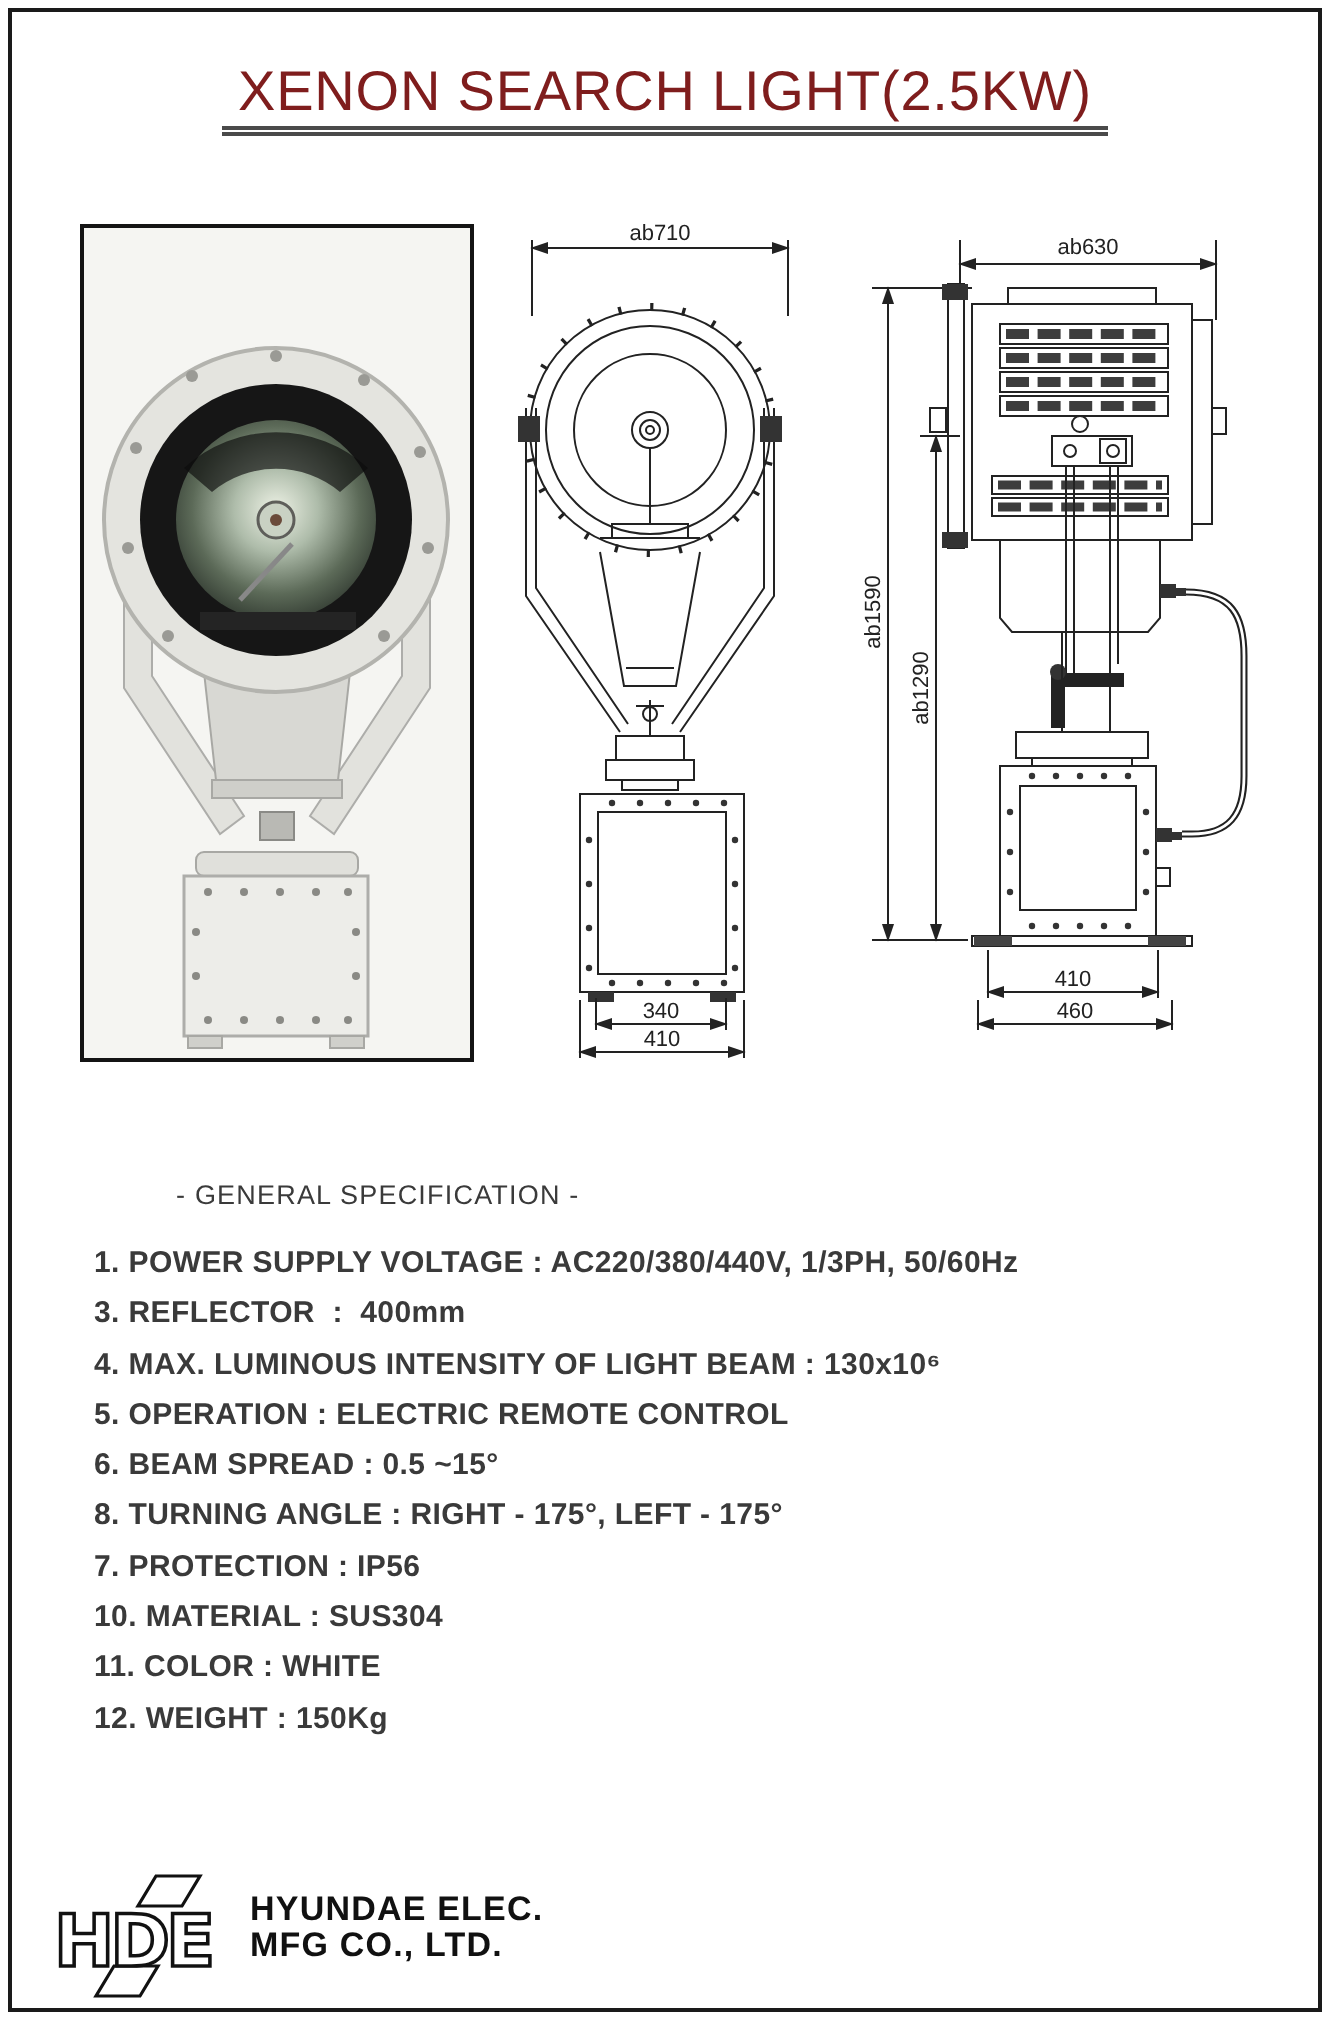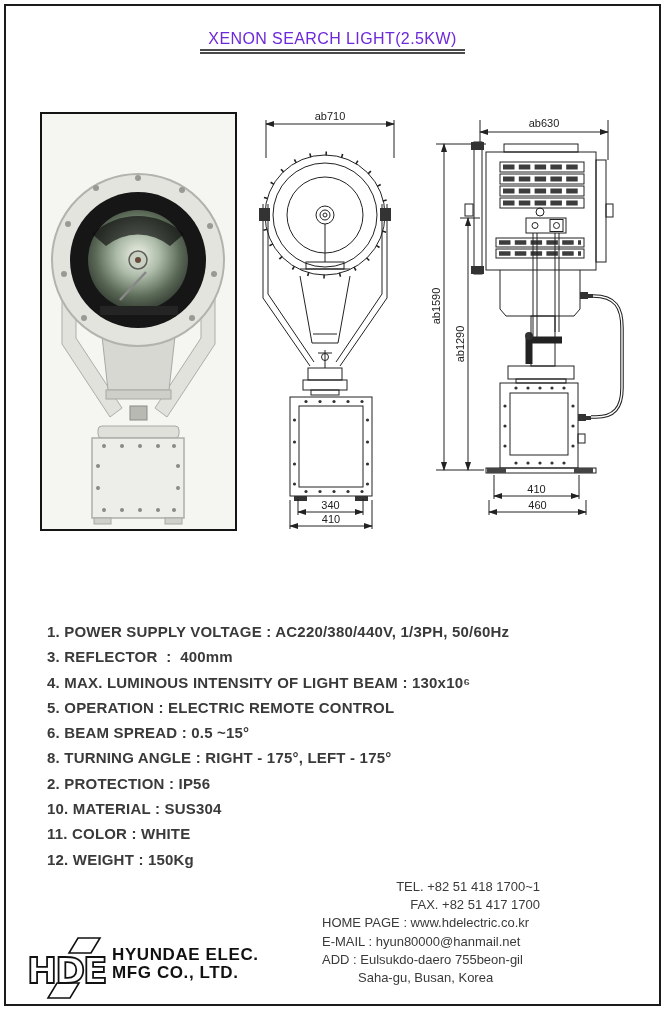--- a/index.html
+++ b/index.html
@@ -1,39 +1,39 @@
 <!DOCTYPE html>
 <html><head>
 <meta charset="utf-8">
 <style>
   html,body{margin:0;padding:0;background:#fff;}
   .page{position:relative;width:665px;height:1009px;background:#fff;
         font-family:"Liberation Sans", sans-serif;color:#333;overflow:hidden;}
   .frame{position:absolute;left:4px;top:4px;right:4px;bottom:3px;border:2px solid #1a1a1a;}
   .title-wrap{position:absolute;top:30px;left:0;width:100%;text-align:center;}
-  .title-wrap span{font-size:16px;color:#6d28d9;letter-spacing:.4px;
+  .title-wrap span{font-size:28px;color:#7f1d1d;letter-spacing:.4px;
         border-bottom:5px double #4a4a4a;padding:0 8px 2px;}
   .photo-box{position:absolute;left:40px;top:112px;width:197px;height:419px;
         border:2px solid #141414;box-sizing:border-box;background:#f5f5f2;}
   .photo-box svg{display:block;width:100%;height:100%;}
   svg.drawing{position:absolute;overflow:visible;}
   .dwg-front{left:256px;top:106px;}
   .dwg-side{left:428px;top:106px;}
   svg text.dim{font-family:"Liberation Sans",sans-serif;font-size:11px;fill:#222;stroke:none;}
   .spec-heading{position:absolute;left:88px;top:590px;font-size:13.5px;letter-spacing:.6px;color:#3a3a3a;}
   .spec-list{position:absolute;left:47px;top:625px;margin:0;padding:0;list-style:none;}
   .spec-list li{font-size:15px;line-height:14px;margin-bottom:11.3px;color:#3a3a3a;letter-spacing:.2px;white-space:pre;font-weight:bold;}
   .contact{position:absolute;left:322px;top:878px;width:218px;font-size:13px;color:#3a3a3a;}
   .contact div{line-height:18.2px;white-space:pre;}
   .c-right{text-align:right;}
   .c-left{text-align:left;}
   .c-indent{margin-left:36px;}
   .logo{position:absolute;left:26px;top:936px;display:flex;align-items:flex-start;}
   .logo-mark{width:84px;height:64px;}
-  .logo-text{margin-left:2px;margin-top:10px;}
+  .logo-text{margin-left:15px;margin-top:10px;}
   .logo-text div{font-size:17px;font-weight:bold;color:#111;line-height:18px;letter-spacing:.6px;}
 </style>
 </head>
 <body>
 
 <div class="page">
   <div class="frame"></div>
 
   <div class="title-wrap">
     <span>XENON SEARCH LIGHT(2.5KW)</span>
@@ -281,41 +281,34 @@
         <line x1="158" y1="394" x2="158" y2="409"></line>
       <line x1="61" y1="406" x2="158" y2="406" marker-start="url(#arrS)" marker-end="url(#arrS)"></line>
     </g>
     <text class="dim" x="116" y="21" text-anchor="middle">ab630</text>
     <text class="dim" x="12" y="200" text-anchor="middle" transform="rotate(-90 12 200)">ab1590</text>
     <text class="dim" x="36" y="238" text-anchor="middle" transform="rotate(-90 36 238)">ab1290</text>
     <text class="dim" x="108.5" y="387" text-anchor="middle">410</text>
     <text class="dim" x="109.5" y="403" text-anchor="middle">460</text>
   </svg>
 
+  <div class="spec-heading">- GENERAL SPECIFICATION -</div>
   <ul class="spec-list">
     <li>1. POWER SUPPLY VOLTAGE : AC220/380/440V, 1/3PH, 50/60Hz</li>
     <li>3. REFLECTOR  :  400mm</li>
     <li>4. MAX. LUMINOUS INTENSITY OF LIGHT BEAM : 130x10⁶</li>
     <li>5. OPERATION : ELECTRIC REMOTE CONTROL</li>
     <li>6. BEAM SPREAD : 0.5 ~15°</li>
     <li>8. TURNING ANGLE : RIGHT - 175°, LEFT - 175°</li>
-    <li>2. PROTECTION : IP56</li>
+    <li>7. PROTECTION : IP56</li>
     <li>10. MATERIAL : SUS304</li>
     <li>11. COLOR : WHITE</li>
     <li>12. WEIGHT : 150Kg</li>
   </ul>
 
-  <div class="contact">
-    <div class="c-right">TEL. +82 51 418 1700~1</div>
-    <div class="c-right">FAX. +82 51 417 1700</div>
-    <div class="c-left">HOME PAGE : www.hdelectric.co.kr</div>
-    <div class="c-left">E-MAIL : hyun80000@hanmail.net</div>
-    <div class="c-left">ADD : Eulsukdo-daero 755beon-gil</div>
-    <div class="c-left c-indent">Saha-gu, Busan, Korea</div>
-  </div>
 
   <div class="logo">
     <svg class="logo-mark" viewBox="0 0 84 64">
       <path d="M52,2 L74,2 L65,17 L43,17 Z" fill="#fff" stroke="#111" stroke-width="1.6"></path>
       <path d="M31,47 L53,47 L44,62 L22,62 Z" fill="#fff" stroke="#111" stroke-width="1.6"></path>
       <text x="1" y="47" font-family="DejaVu Sans, sans-serif" font-weight="bold" font-size="36" fill="#fff" stroke="#111" stroke-width="1.8" letter-spacing="-2">HDE</text>
     </svg>
     <div class="logo-text">
       <div>HYUNDAE ELEC.</div>
       <div>MFG CO., LTD.</div>

